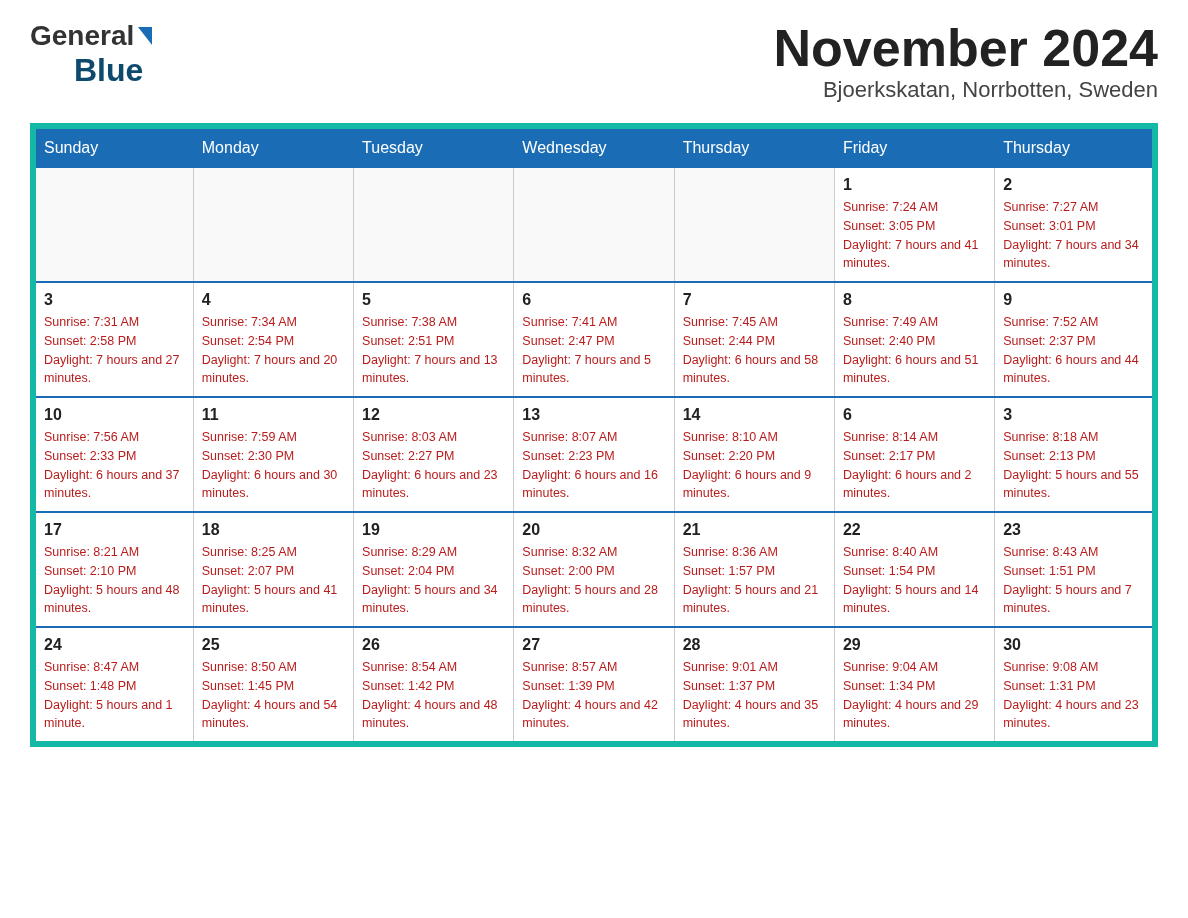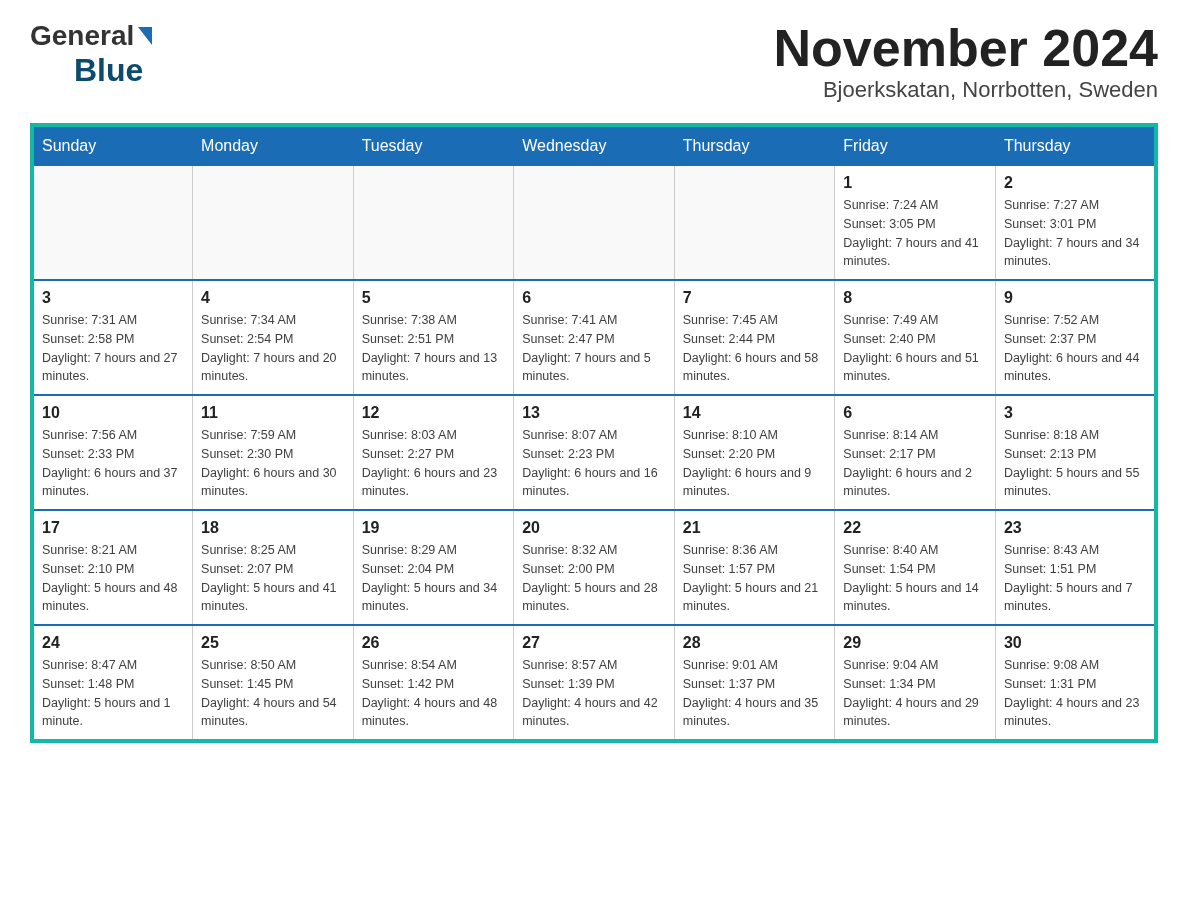--- a/index.html
+++ b/index.html
@@ -51,21 +51,21 @@
       color: #222;
       line-height: 1.1;
     }
     .location {
       font-size: 22px;
       color: #444;
     }
     .calendar {
       width: 100%;
       border-collapse: collapse;
-      border: 4px solid #14b8a6;
+      border: 6px solid #14b8a6;
     }
     .calendar th {
       background-color: #1a6db5;
       color: #fff;
       font-size: 16px;
       font-weight: normal;
       padding: 10px 8px;
       text-align: left;
       border: 1px solid #1a6db5;
     }
@@ -85,21 +85,21 @@
     }
     .day-number {
       font-size: 16px;
       font-weight: bold;
       color: #222;
       display: block;
       margin-bottom: 4px;
     }
     .day-info {
       font-size: 12.5px;
-      color: #404040;
+      color: #b91c1c;
       line-height: 1.5;
     }
     .empty-cell {
       background: #f9f9f9;
     }
     .logo-row {
       display: flex;
       align-items: center;
     }
   </style>

